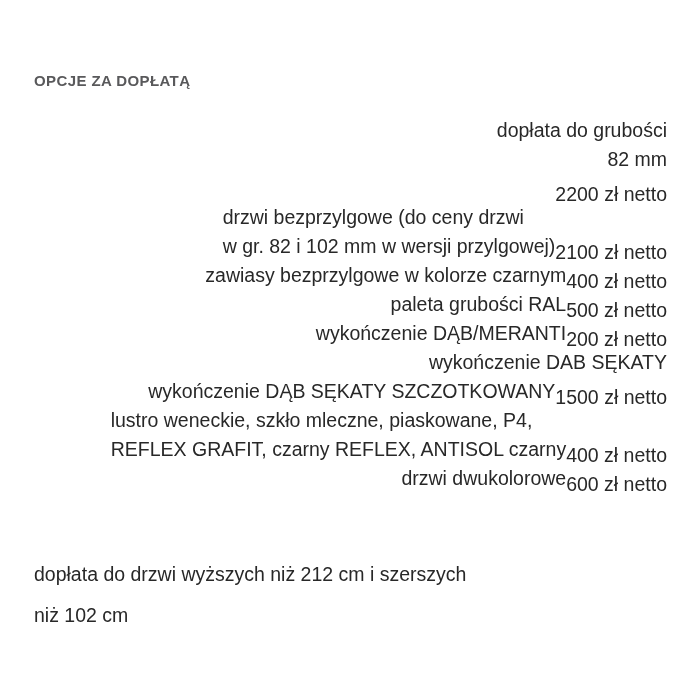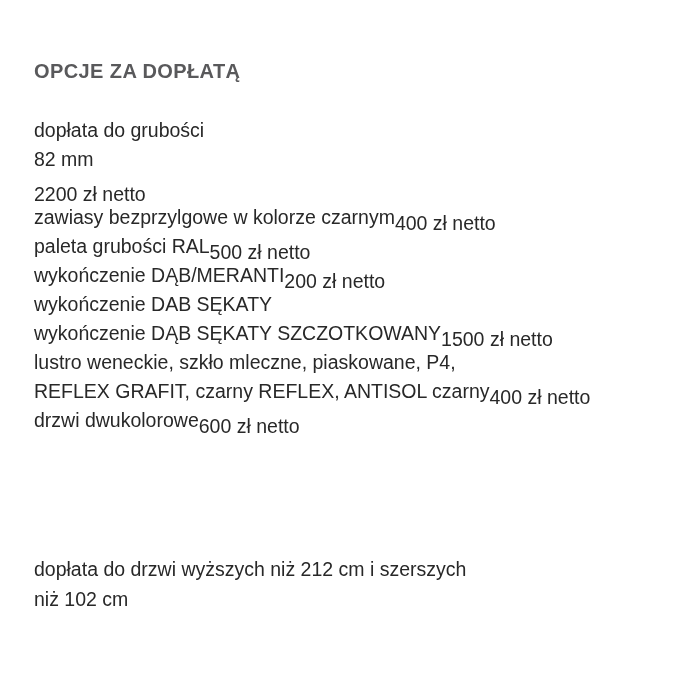--- a/index.html
+++ b/index.html
@@ -7,59 +7,59 @@
   .page {
     position: relative;
     width: 700px;
     height: 700px;
     background: #ffffff;
     font-family: "Liberation Sans", "DejaVu Sans", sans-serif;
     overflow: hidden;
   }
   .title {
     position: absolute;
-    top: 60px;
+    top: 72px;
     left: 34px;
-    font-size: 20px;
+    font-size: 15px;
     font-weight: 700;
     letter-spacing: 0.4px;
     color: #59595b;
   }
   .table {
     position: absolute;
     top: 116px;
     left: 34px;
     width: 633px;
     font-size: 19.5px;
     line-height: 29px;
     color: #282828;
   }
   .row {
     display: flex;
-    justify-content: flex-start;
+    justify-content: flex-end;
     align-items: flex-end;
   }
   .label {
     white-space: pre-line;
     max-width: 495px;
   }
   .price {
     white-space: nowrap;
     text-align: right;
     position: relative;
     top: 6px;
     flex-shrink: 0;
   }
   .note {
     position: absolute;
     top: 554px;
     left: 34px;
     width: 560px;
     font-size: 19.5px;
-    line-height: 30px;
+    line-height: 41px;
     color: #282828;
     white-space: pre-line;
   }
 </style>
 </head>
 <body>
 
 <div class="page">
 
   <div class="title">OPCJE ZA DOPŁATĄ</div>
@@ -67,20 +67,25 @@
   <div class="table">
     <div class="row">
       <div class="label">dopłata do grubości</div>
       <div class="price"></div>
     </div>
     <div class="row">
       <div class="label">82 mm</div>
     </div>
     <div class="row">
       <div class="price">2200 zł netto</div>
+    </div>
+    <div class="row">
+      <div class="label">drzwi bezprzylgowe (do ceny drzwi
+w gr. 82 i 102 mm w wersji przylgowej)</div>
+      <div class="price">2100 zł netto</div>
     </div>
     <div class="row">
       <div class="label">zawiasy bezprzylgowe w kolorze czarnym</div>
       <div class="price">400 zł netto</div>
     </div>
     <div class="row">
       <div class="label">paleta grubości RAL</div>
       <div class="price">500 zł netto</div>
     </div>
     <div class="row">

